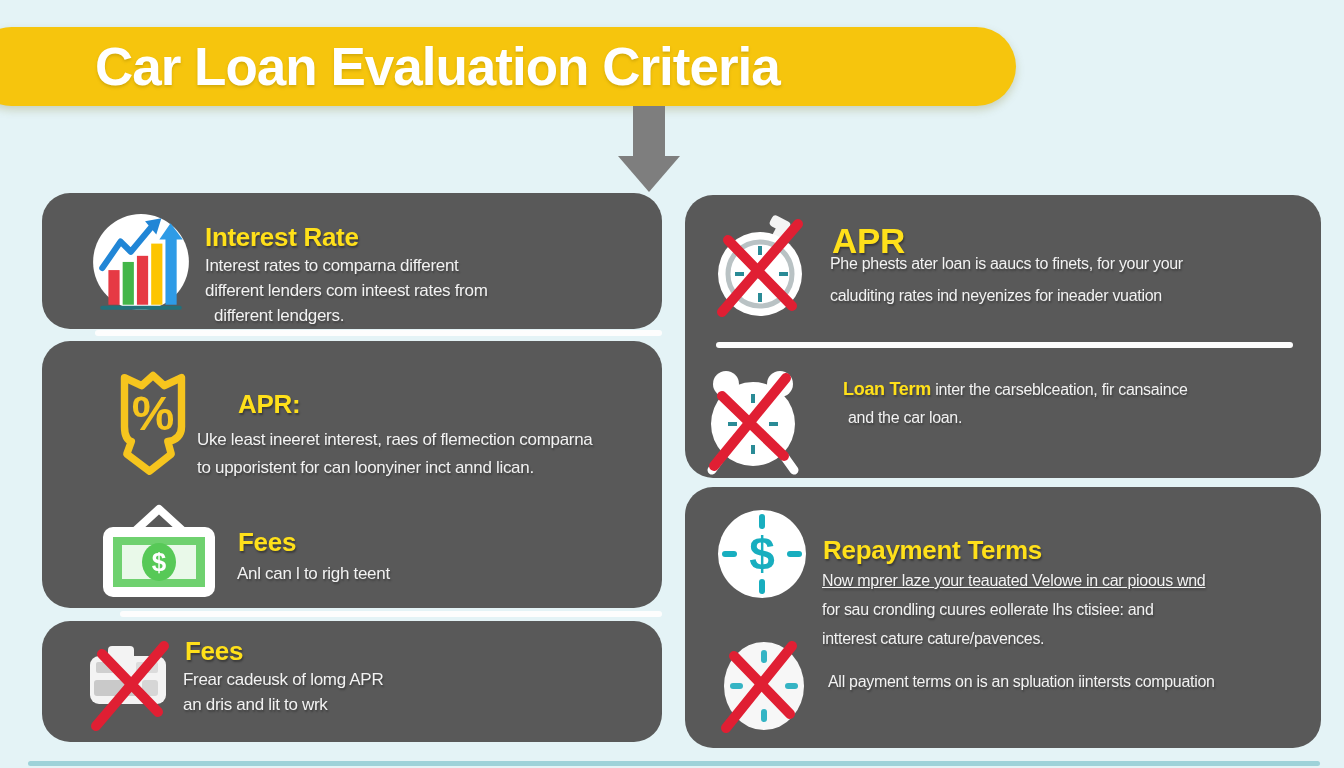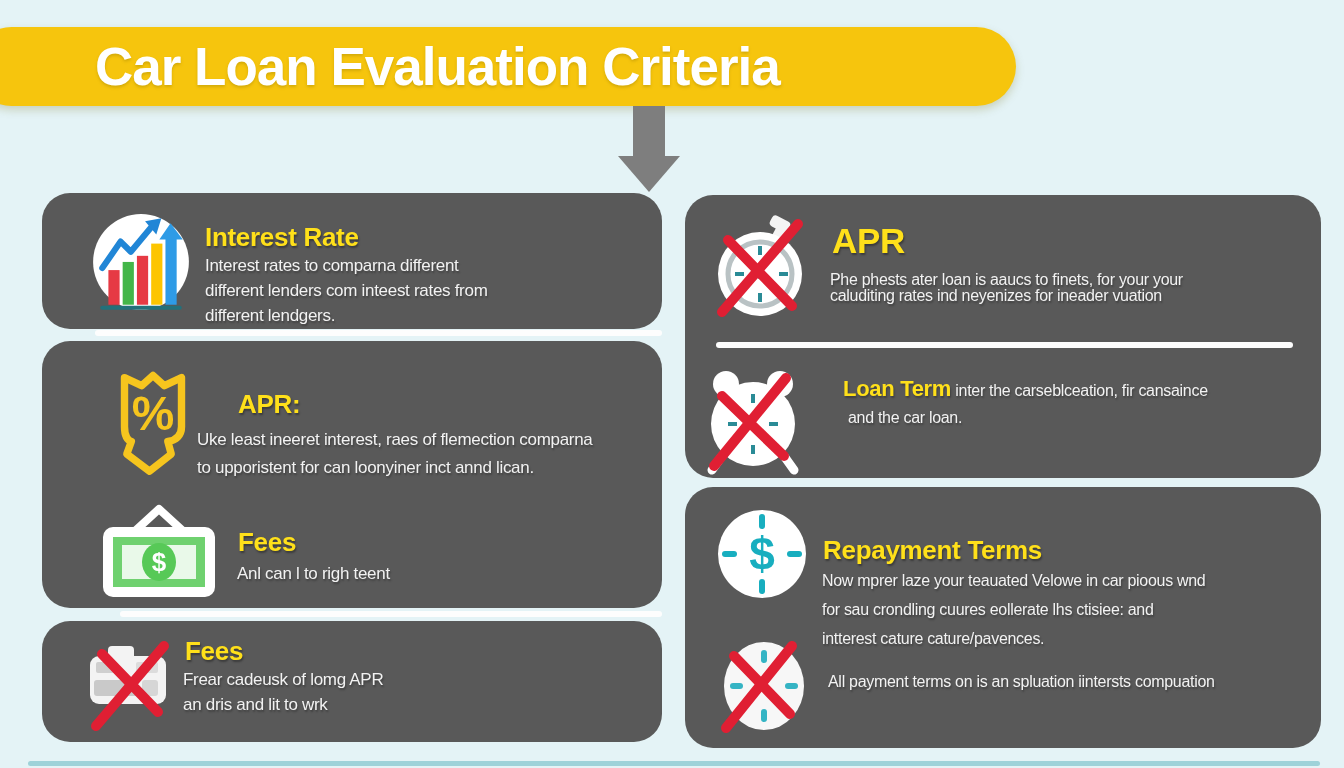--- a/index.html
+++ b/index.html
@@ -25,21 +25,21 @@
   .arrow-head{position:absolute;left:618px;top:156px;width:0;height:0;
     border-left:31px solid transparent;border-right:31px solid transparent;border-top:36px solid #7e7e7e;}
   
   .card{position:absolute;background:#595959;border-radius:28px;}
   .hline{position:absolute;height:6px;background:#fdfdfd;border-radius:3px;}
   .heading{position:absolute;color:#ffe01a;font-weight:bold;font-size:26px;letter-spacing:-.3px;
     text-shadow:1px 2px 2px rgba(0,0,0,.35);white-space:nowrap;}
   .body{position:absolute;color:#f2f2f2;font-size:17px;letter-spacing:-.3px;line-height:25px;
     text-shadow:1px 2px 2px rgba(0,0,0,.3);white-space:nowrap;}
   .body-r{font-size:16px;line-height:28px;}
-  .inline-head{color:#ffe01a;font-weight:bold;font-size:22px;}
+  .inline-head{color:#ffe01a;font-weight:bold;font-size:18px;}
   .icon-abs{position:absolute;display:block;}
   .bottom-strip{position:absolute;left:28px;top:761px;width:1292px;height:5px;background:#9ed2d9;border-radius:3px;}
 </style>
 </head>
 <body>
 
 <div class="canvas">
 
   <div class="banner">
     <div class="banner-title">Car Loan Evaluation Criteria</div>
@@ -59,21 +59,21 @@
       <rect x="60" y="32" width="11" height="60" fill="#fdc500"></rect>
       <rect x="74" y="26" width="11" height="66" fill="#2e9be6"></rect>
       <polygon points="79,12 91,28 68,28" fill="#2e9be6"></polygon>
       <polyline points="12,56 30,30 40,40 60,16" fill="none" stroke="#2186d6" stroke-width="6" stroke-linejoin="round" stroke-linecap="round"></polyline>
       <polygon points="54,10 70,7 65,23" fill="#2186d6"></polygon>
     </svg>
   </span>
   <div class="heading" style="left:205px;top:222px;">Interest Rate</div>
   <div class="body" style="left:205px;top:253px;">Interest rates to comparna different</div>
   <div class="body" style="left:205px;top:278px;text-align:right;">different lenders com inteest rates from</div>
-  <div class="body" style="left:205px;top:303px;">different lendgers.</div>
+  <div class="body" style="left:214px;top:303px;">different lendgers.</div>
 
   <div class="hline" style="left:95px;top:330px;width:567px;"></div>
 
   <div class="card" style="left:42px;top:341px;width:620px;height:267px;"></div>
   <span class="icon-abs" style="left:96px;top:364px;">
     <svg width="114" height="122" viewBox="0 0 100 107">
       <path d="M25,12 L40,19 L50,10 L60,19 L75,12 L75,55 C75,63 70,67 63,68 L66,79 L47,94 L27,79 L31,68 C28,67 25,63 25,55 Z" fill="none" stroke="#f6c51e" stroke-width="6.5" stroke-linejoin="round" stroke-linecap="round"></path>
       <text x="50" y="58" text-anchor="middle" font-size="42" font-weight="bold" fill="#f6c51e" font-family="Liberation Sans, sans-serif">%</text>
     </svg>
   </span>
@@ -123,21 +123,21 @@
       <rect x="50" y="34" width="4" height="9" fill="#2a8b96"></rect>
       <rect x="50" y="81" width="4" height="9" fill="#2a8b96"></rect>
       <rect x="27" y="60" width="9" height="4" fill="#2a8b96"></rect>
       <rect x="71" y="60" width="9" height="4" fill="#2a8b96"></rect>
       <circle cx="52" cy="62" r="5" fill="#1d7a84"></circle>
       <line x1="90" y1="12" x2="14" y2="100" stroke="#e01f33" stroke-width="10" stroke-linecap="round"></line>
       <line x1="20" y1="28" x2="84" y2="94" stroke="#e01f33" stroke-width="10" stroke-linecap="round"></line>
     </svg>
   </span>
   <div class="heading" style="left:832px;top:221px;font-size:35px;">APR</div>
-  <div class="body body-r" style="left:830px;top:266px;">Phe phests ater loan is aaucs to finets, for your your</div>
+  <div class="body body-r" style="left:830px;top:250px;">Phe phests ater loan is aaucs to finets, for your your</div>
   <div class="body body-r" style="left:830px;top:282px;">caluditing rates ind neyenizes for ineader vuation</div>
 
   <div class="hline" style="left:716px;top:342px;width:577px;"></div>
 
   <span class="icon-abs" style="left:698px;top:364px;">
     <svg width="110" height="114" viewBox="0 0 110 114">
       <circle cx="28" cy="20" r="13" fill="#ffffff"></circle>
       <circle cx="82" cy="20" r="13" fill="#ffffff"></circle>
       <line x1="24" y1="92" x2="14" y2="106" stroke="#ffffff" stroke-width="9" stroke-linecap="round"></line>
       <line x1="86" y1="92" x2="96" y2="106" stroke="#ffffff" stroke-width="9" stroke-linecap="round"></line>
@@ -158,21 +158,21 @@
     <svg width="96" height="96" viewBox="0 0 96 96">
       <circle cx="48" cy="48" r="44" fill="#ffffff"></circle>
       <rect x="45" y="8" width="6" height="15" rx="3" fill="#18aebf"></rect>
       <rect x="45" y="73" width="6" height="15" rx="3" fill="#18aebf"></rect>
       <rect x="8" y="45" width="15" height="6" rx="3" fill="#18aebf"></rect>
       <rect x="73" y="45" width="15" height="6" rx="3" fill="#18aebf"></rect>
       <text x="48" y="64" text-anchor="middle" font-size="46" font-weight="bold" fill="#18aebf" font-family="Liberation Sans, sans-serif">$</text>
     </svg>
   </span>
   <div class="heading" style="left:823px;top:535px;">Repayment Terms</div>
-  <div class="body body-r" style="left:822px;top:566px;line-height:29px;">Now mprer laze your teauated Velowe in car pioous wnd</div>
+  <div class="body body-r" style="left:822px;top:566px;line-height:29px;text-decoration:underline;">Now mprer laze your teauated Velowe in car pioous wnd</div>
   <div class="body body-r" style="left:822px;top:595px;line-height:29px;">for sau crondling cuures eollerate lhs ctisiee: and</div>
   <div class="body body-r" style="left:822px;top:624px;line-height:29px;">intterest cature cature/pavences.</div>
 
   <span class="icon-abs" style="left:718px;top:638px;">
     <svg width="92" height="96" viewBox="0 0 92 96">
       <ellipse cx="46" cy="48" rx="40" ry="44" fill="#f7f7f7"></ellipse>
       <rect x="43" y="12" width="6" height="13" rx="3" fill="#35b4c4"></rect>
       <rect x="43" y="71" width="6" height="13" rx="3" fill="#35b4c4"></rect>
       <rect x="12" y="45" width="13" height="6" rx="3" fill="#35b4c4"></rect>
       <rect x="67" y="45" width="13" height="6" rx="3" fill="#35b4c4"></rect>

